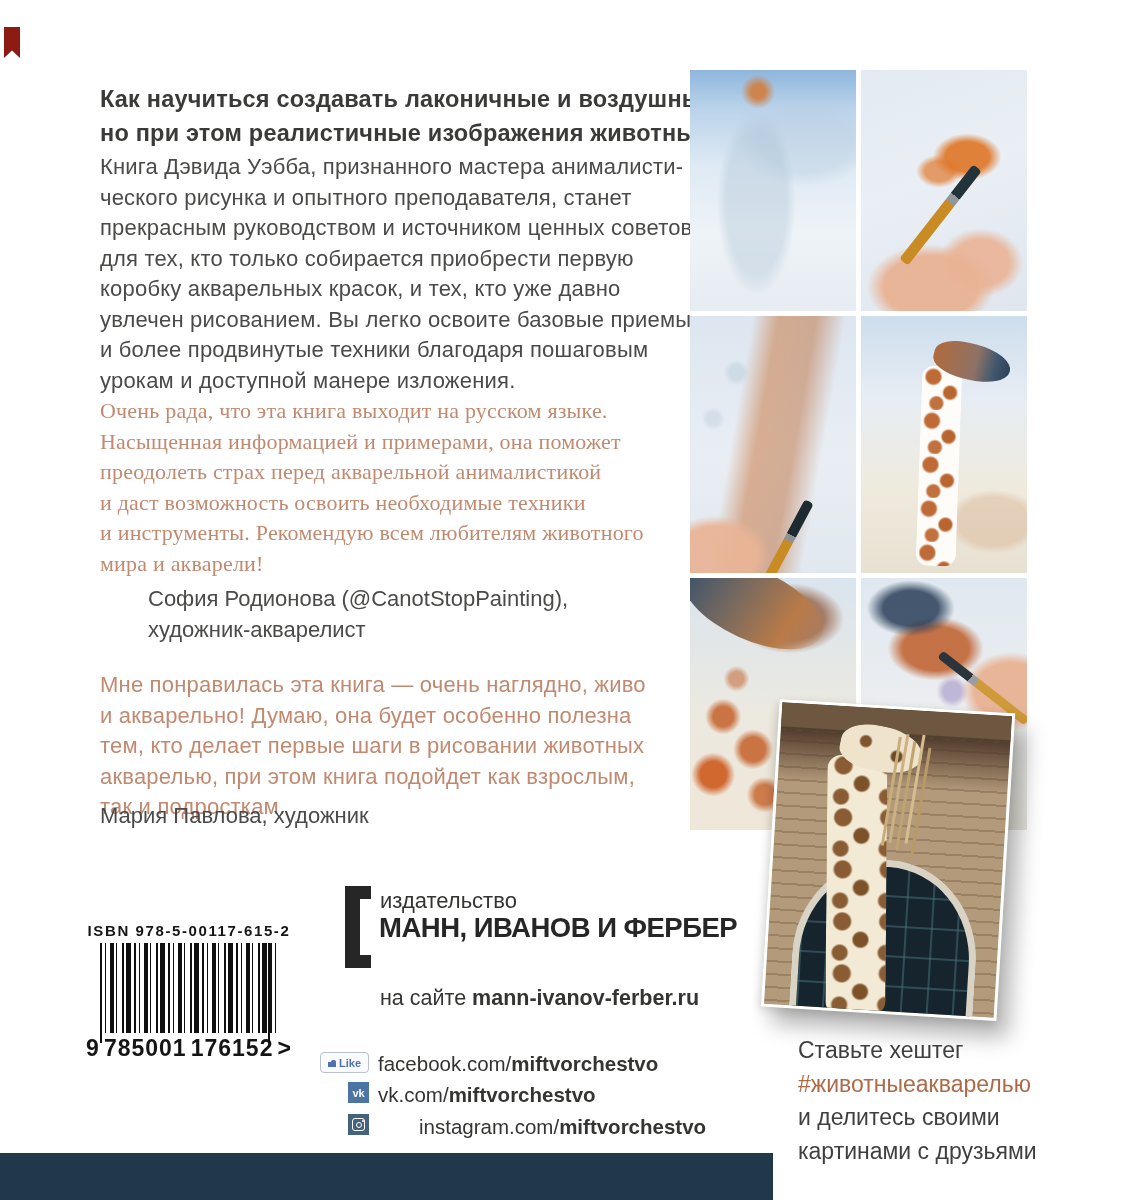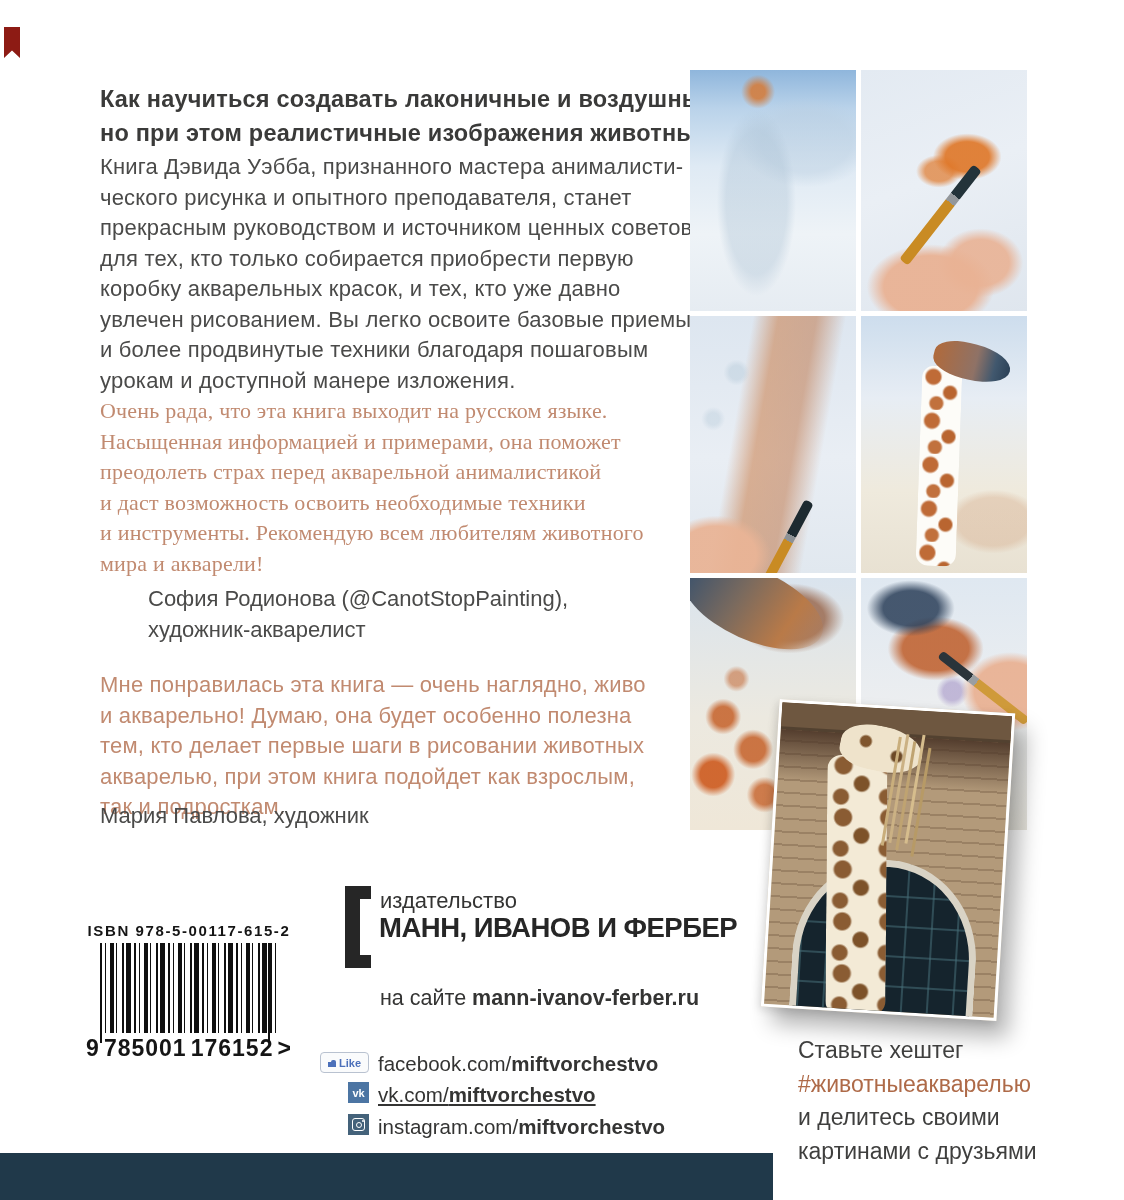--- a/index.html
+++ b/index.html
@@ -245,27 +245,27 @@
   <div class="like-btn">
     <span class="thumb"></span>
     <span>Like</span>
   </div>
   <div class="social-row" style="top:1052px;">
     <span>facebook.com/</span><b>miftvorchestvo</b>
   </div>
   <div class="sq-icon vk-icon">
       <span>vk</span>
     </div>
-  <div class="social-row" style="top:1083px;text-decoration:underline;">
+  <div class="social-row" style="top:1083px;">
     <span>vk.com/</span><b>miftvorchestvo</b>
   </div>
   <div class="sq-icon insta-icon">
       <span class="insta-glyph"></span>
     </div>
-  <div class="social-row" style="top:1115px;">
+  <div class="social-row" style="top:1115px;margin-left:41px;">
     <span>instagram.com/</span><b>miftvorchestvo</b>
   </div>
 
   <div class="hashtag-block">
     <div>Ставьте хештег</div>
     <div class="tag">#животныеакварелью</div>
     <div>и делитесь своими</div>
     <div>картинами с друзьями</div>
   </div>
 

